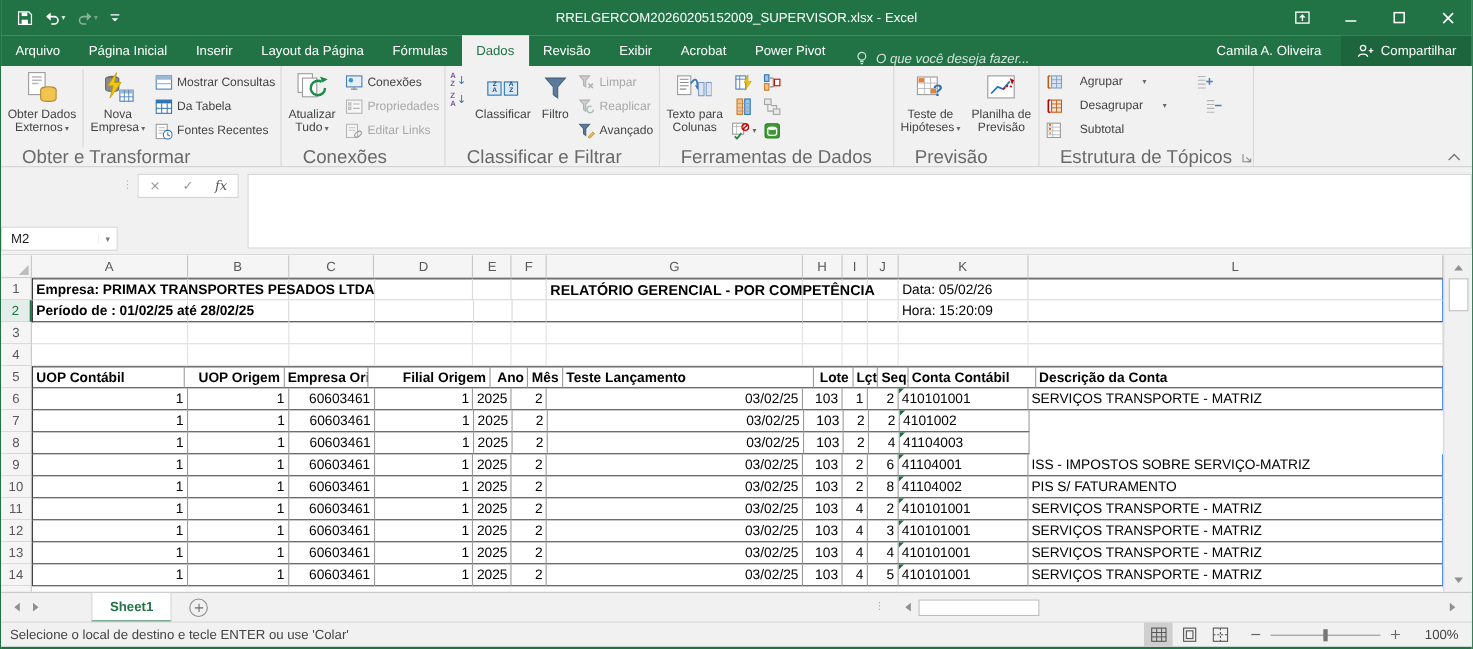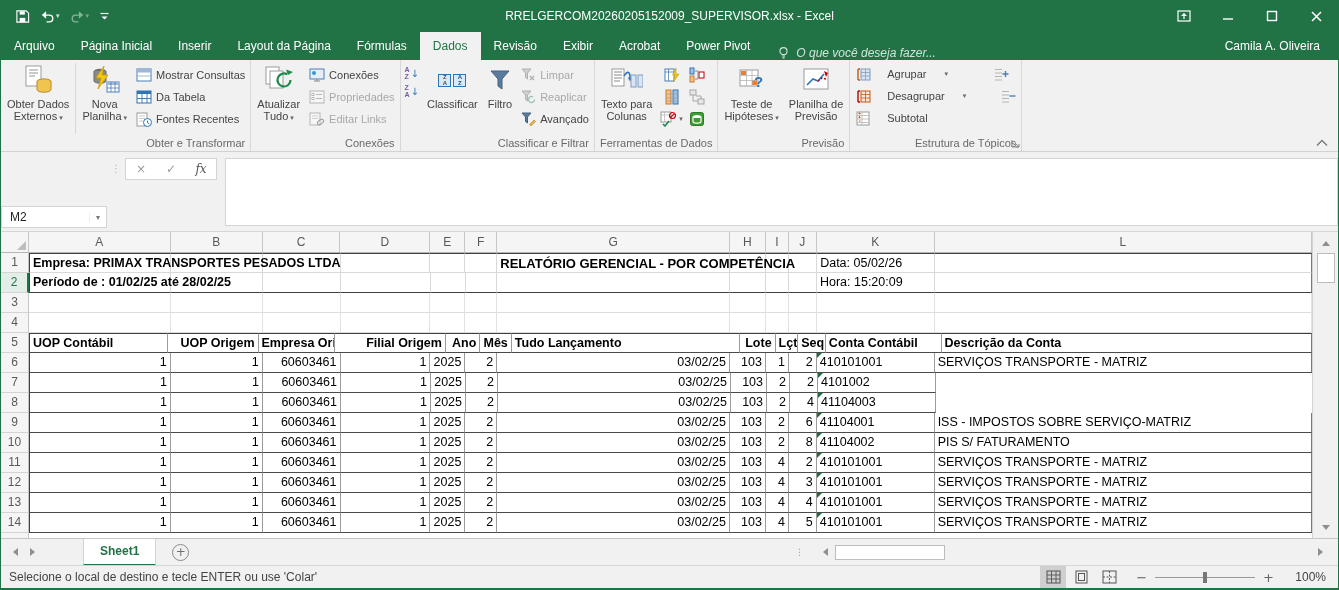--- a/index.html
+++ b/index.html
@@ -25,21 +25,21 @@
   .rtab.active { background:#f1f1f1; color:#217346; font-weight:400; }
   .tellme { display:flex; align-items:center; gap:6px; margin-left:14px; font-size:12px; color:rgba(255,255,255,.8); font-style:italic; flex:1; }
   .userarea { display:flex; align-items:center; height:28px; }
   .username { font-size:12px; margin-right:18px; white-space:nowrap; }
   .share { display:flex; align-items:center; gap:6px; font-size:12px; background:rgba(0,0,0,.12); height:28px; padding:0 14px; white-space:nowrap; }
 
   
   .ribbon { height:92px; background:#f1f1f1; display:flex; border-bottom:1px solid #d2d2d2; position:relative; flex:0 0 auto; }
   .rgroup { display:flex; flex-direction:column; border-right:1px solid #d8d8d8; padding:1px 1px 0 1px; }
   .rbody { flex:1; display:flex; align-items:flex-start; }
-  .rlabel { height:15px; font-size:11px; color:#696969; text-align:right; line-height:14px; white-space:nowrap; padding:0 4px; position:relative; }
+  .rlabel { height:15px; font-size:17px; color:#696969; text-align:left; line-height:14px; white-space:nowrap; padding:0 18px; position:relative; }
   .launcher { position:absolute; right:-1px; bottom:2px; }
   .innersep { width:1px; background:#d8d8d8; margin:2px 1px; align-self:stretch; }
   .bigbtn { display:flex; flex-direction:column; align-items:center; justify-content:flex-start; padding:3px 5px 0; height:74px; font-size:11px; line-height:12px; color:#444; text-align:center; cursor:default; }
   .bigbtn .bicon { height:32px; display:flex; align-items:center; justify-content:center; margin-bottom:2px; }
   .bl { white-space:nowrap; }
   .arr { font-size:7px; color:#666; margin-left:2px; }
   .smallstack { display:flex; flex-direction:column; padding-top:3px; }
   .smallbtn { display:flex; align-items:center; gap:4px; height:22px; font-size:11px; color:#444; padding:0 4px; white-space:nowrap; cursor:default; }
   .smallbtn.dis { color:#a8a8a8; }
   .iconcol { display:flex; flex-direction:column; padding-top:3px; }
@@ -221,20 +221,30 @@
       <span>
           <svg width="13" height="14" viewBox="0 0 14 15">
             <circle cx="7" cy="5.5" r="3.8" fill="none" stroke="#cfe4d7" stroke-width="1.2"></circle>
             <path d="M5.3 10.8h3.4M5.8 12.8h2.4" stroke="#cfe4d7" stroke-width="1.2"></path>
           </svg>
         </span>
       <span>O que você deseja fazer...</span>
     </div>
     <div class="userarea">
       <span class="username">Camila A. Oliveira</span>
+      <div class="share">
+        <span>
+            <svg width="16" height="15" viewBox="0 0 17 16">
+              <circle cx="6.5" cy="5" r="2.6" fill="none" stroke="#fff" stroke-width="1.2"></circle>
+              <path d="M2 13.5c.6-3.4 8.4-3.4 9 0" fill="none" stroke="#fff" stroke-width="1.2"></path>
+              <path d="M12 7.5h4.5M14.2 5.3v4.4" stroke="#fff" stroke-width="1.2"></path>
+            </svg>
+          </span>
+        <span>Compartilhar</span>
+      </div>
     </div>
   </div>
 
   <div class="ribbon">
 
     <div class="rgroup">
       <div class="rbody">
         <div class="bigbtn">
           <span class="bicon">
               <svg width="30" height="30" viewBox="0 0 30 30">
@@ -253,21 +263,21 @@
               <svg width="30" height="30" viewBox="0 0 30 30">
                 <ellipse cx="10" cy="6" rx="6" ry="2.2" fill="#6d6d6d"></ellipse>
                 <path d="M4 6v10c0 1.2 2.7 2.2 6 2.2s6-1 6-2.2V6" fill="#8a8a8a" stroke="#666"></path>
                 <path d="M14 1L6 13h5l-3 11 10-14h-6z" fill="#f2c811" stroke="#c79d06" stroke-width=".8"></path>
                 <rect x="17" y="17" width="12" height="10" fill="#fff" stroke="#4a7ebb"></rect>
                 <rect x="17" y="17" width="12" height="3" fill="#9db8d6"></rect>
                 <path d="M21 17v10M25 17v10M17 23h12" stroke="#4a7ebb" stroke-width=".8"></path>
               </svg>
             </span>
           <span class="bl">Nova</span>
-          <span class="bl"><span>Planilha</span><span class="arr glyph">▾</span></span>
+          <span class="bl"><span>Empresa</span><span class="arr glyph">▾</span></span>
         </div>
         <div class="smallstack">
           <div class="smallbtn">
             <span>
                 <svg width="16" height="14" viewBox="0 0 16 14">
                   <rect x="1" y="1" width="14" height="12" fill="#fff" stroke="#4a7ebb"></rect>
                   <rect x="1" y="1" width="14" height="3.5" fill="#9db8d6"></rect>
                   <path d="M1 8h14" stroke="#9db8d6"></path>
                 </svg>
               </span>
@@ -698,21 +708,21 @@
             <div class="cell colL" style="width: 378px;"></div>
           </div>
           <div class="grid-row kind-header row-5">
             <div class="rowhead">5</div>
             <div class="cell colA" style="width: 142px;">UOP Contábil</div>
             <div class="cell colB num" style="width: 92px;">UOP Origem</div>
             <div class="cell colC" style="width: 78px;">Empresa Orig</div>
             <div class="cell colD num" style="width: 113px;">Filial Origem</div>
             <div class="cell colE num" style="width: 35px;">Ano</div>
             <div class="cell colF num" style="width: 32px;">Mês</div>
-            <div class="cell colG" style="width: 233px;">Tudo Lançamento</div>
+            <div class="cell colG" style="width: 233px;">Teste Lançamento</div>
             <div class="cell colH num" style="width: 36px;">Lote</div>
             <div class="cell colI num" style="width: 23px;">Lçto</div>
             <div class="cell colJ num" style="width: 28px;">Seq.</div>
             <div class="cell colK" style="width: 118px;">Conta Contábil</div>
             <div class="cell colL" style="width: 378px;">Descrição da Conta</div>
           </div>
           <div class="grid-row kind-data row-6">
             <div class="rowhead">6</div>
             <div class="cell colA num" style="width: 142px;">1</div>
             <div class="cell colB num" style="width: 92px;">1</div>

